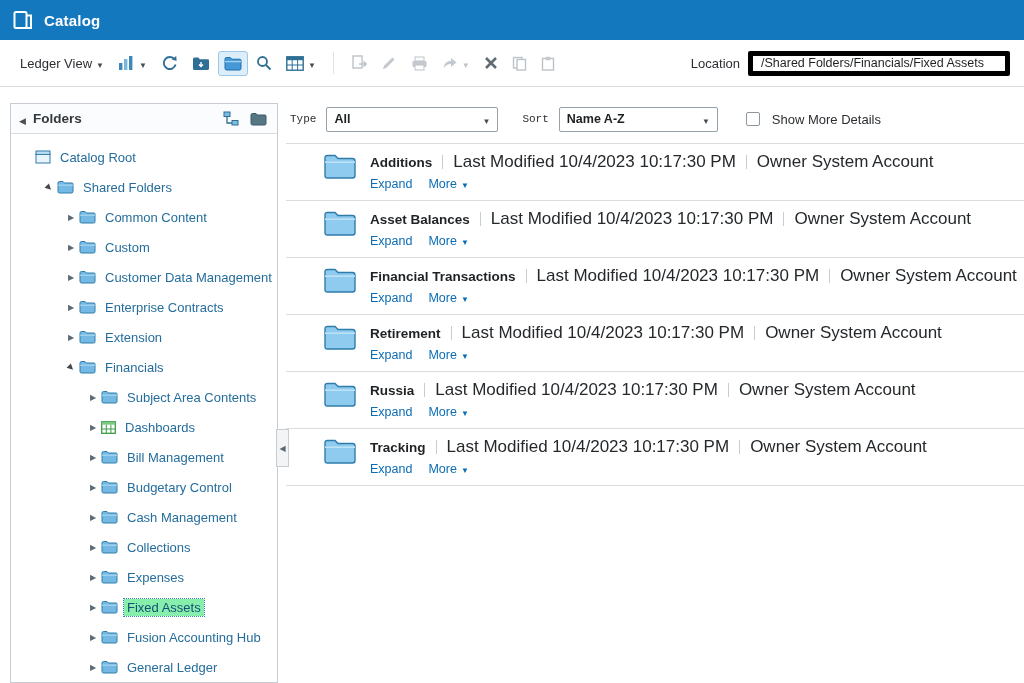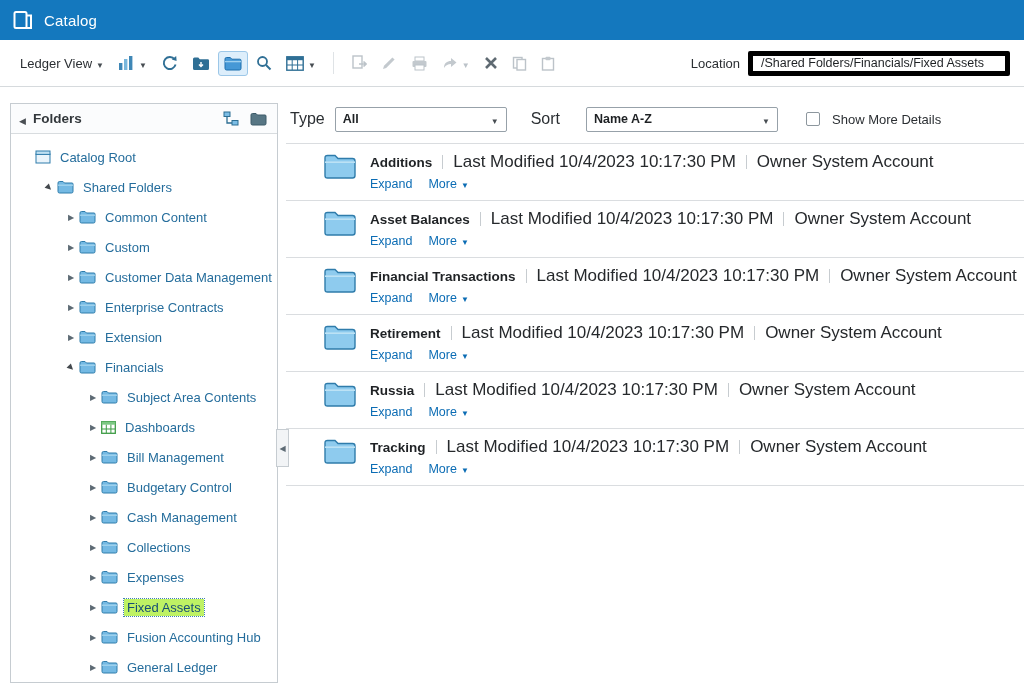--- a/index.html
+++ b/index.html
@@ -2,21 +2,21 @@
 <html><head>
 <meta charset="utf-8">
 <style>
   * { margin:0; padding:0; box-sizing:border-box; }
   html,body { background:#e8e8e8; }
   body { font-family:"Liberation Sans", sans-serif; }
   .page { position:relative; width:1024px; height:683px; background:#fff; overflow:hidden; }
 
   
   .app-header { height:40px; background:#1478be; display:flex; align-items:center; padding:0 12px; gap:10px; }
-  .app-title { color:#fff; font-size:15px; font-weight:400; letter-spacing:.2px; }
+  .app-title { color:#fff; font-size:15px; font-weight:700; letter-spacing:.2px; }
 
   
   .toolbar { height:47px; display:flex; align-items:center; padding:0 14px; gap:2px; background:#fff; border-bottom:1px solid #d6dadd; }
   .tool { display:inline-flex; align-items:center; gap:4px; padding:5px 6px; cursor:pointer; border-radius:3px; }
   .tool.disabled { cursor:default; }
   .tool.active-tool { background:#ddeefb; border:1px solid #9cc7e8; padding:4px 5px; }
   .view-label { font-size:13px; color:#2b2f33; }
   .caret { display:inline-block; line-height:1; }
   .caret::before { content:"▼"; font-size:8px; color:#474d52; }
   .caret.dis::before { color:#bcc3c9; }
@@ -38,34 +38,34 @@
   .sb-icon { display:inline-flex; align-items:center; cursor:pointer; padding:2px; }
 
   .tree { padding-top:8px; overflow:hidden; }
   .tree-item { height:30px; display:flex; align-items:center; white-space:nowrap; overflow:hidden; cursor:pointer; }
   .tree-arrow { flex:0 0 16px; width:16px; display:inline-flex; justify-content:center; }
   .tree-arrow.closed::before { content:"▶"; font-size:8px; color:#5d6a74; }
   .tree-arrow.open::before { content:"▶"; font-size:8px; color:#43484d; display:inline-block; transform:rotate(45deg); }
   .tree-arrow.none::before { content:""; }
   .tree-icon { display:inline-flex; align-items:center; flex:0 0 auto; }
   .tree-label { margin-left:6px; font-size:13px; color:#256d9c; padding:1px 3px; }
-  .tree-label.selected { background:#bef264; outline:1px dotted #3f80b5; color:#174e75; }
+  .tree-label.selected { background:#86efac; outline:1px dotted #3f80b5; color:#174e75; }
 
   
   .split-handle { position:absolute; left:276px; top:342px; width:13px; height:38px; border:1px solid #c6ccd1; background:#f2f4f6; display:flex; align-items:center; justify-content:center; cursor:pointer; }
   .split-handle::before { content:"◀"; font-size:8px; color:#5d6a74; }
 
   
   .main { flex:1; margin-left:8px; height:100%; }
   .filter-bar { height:32px; display:flex; align-items:center; gap:10px; padding-left:4px; margin-bottom:8px; }
-  .filter-label { font-size:16px; color:#2b2f33; }
+  .filter-label { font-size:11px; color:#2b2f33;font-family:Liberation Mono, monospace; }
   .select { display:inline-flex; align-items:center; justify-content:space-between; border:1px solid #97a1a9; border-radius:2px; background:#fff; height:25px; padding:0 7px; cursor:pointer; }
   .select .sel-value { font-size:12.5px; font-weight:700; color:#1e2124; }
   .select.type-sel { width:172px; margin-right:14px; }
-  .select.sort-sel { width:192px; margin-right:18px;margin-left:16px; }
+  .select.sort-sel { width:159px; margin-right:18px; }
   .checkbox { width:14px; height:14px; border:1px solid #8d979e; border-radius:2px; background:#fff; display:inline-block; cursor:pointer; }
   .chk-label { font-size:13px; color:#2b2f33; margin-left:2px; }
 
   .rows {}
   .row { border-top:1px solid #dadde0; display:flex; align-items:flex-start; padding:8px 0 9px 37px; gap:13px; }
   .row:last-child { border-bottom:1px solid #dadde0; }
   .row-icon { display:inline-flex; margin-top:1px; cursor:pointer; }
   .row-body { display:flex; flex-direction:column; }
   .row-line1 { display:flex; align-items:center; gap:10px; }
   .item-name { font-size:13.5px; font-weight:700; color:#1f2225; cursor:pointer; }

